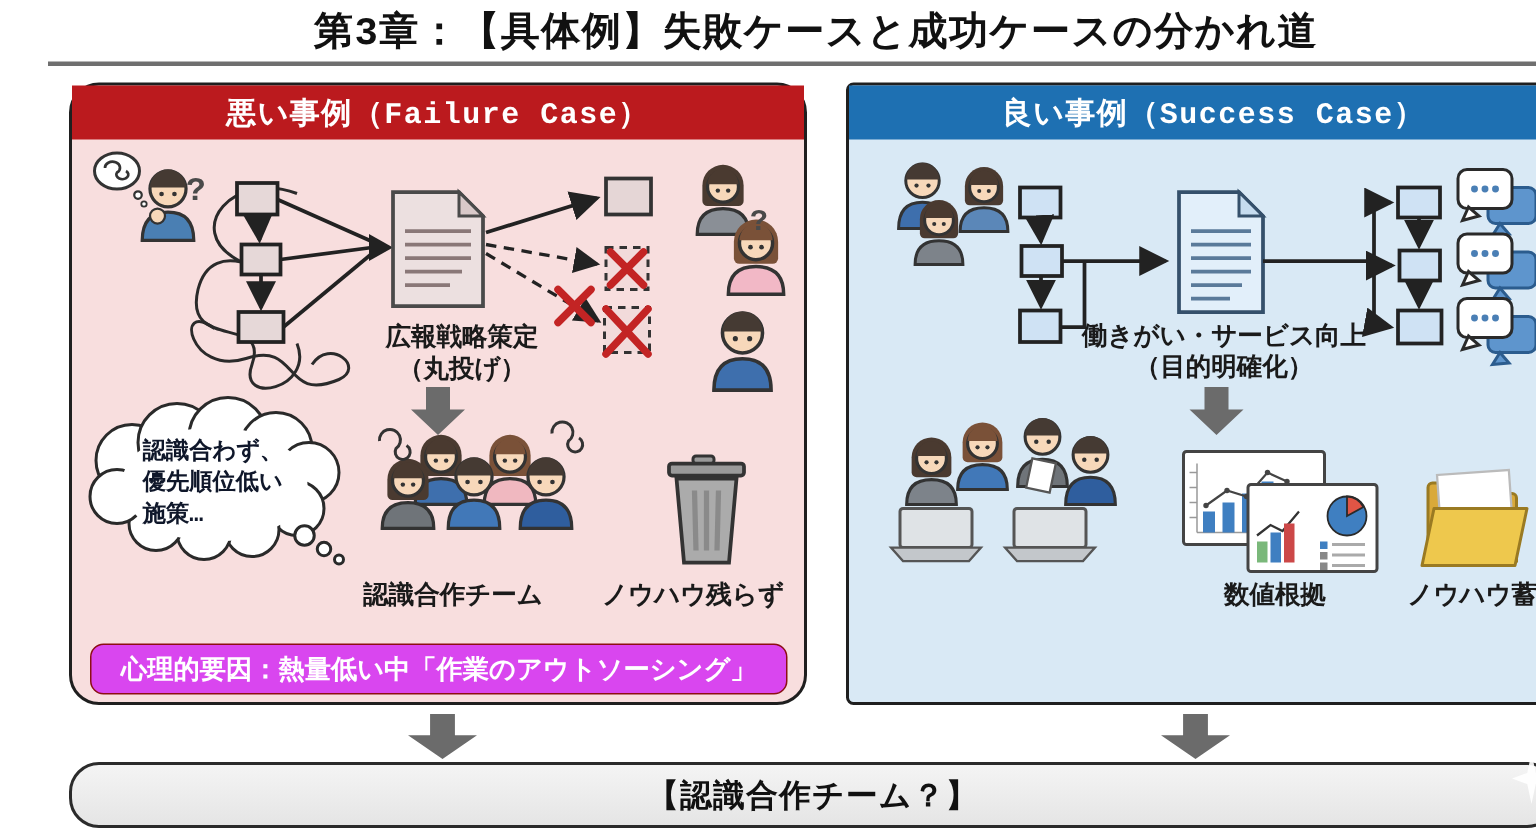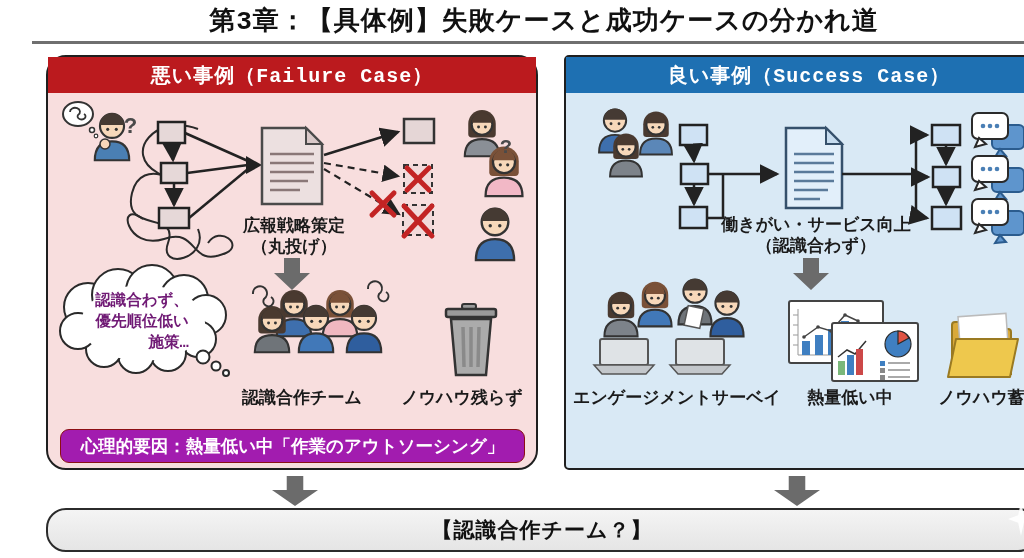--- a/index.html
+++ b/index.html
@@ -22,28 +22,28 @@
   }
   .panel.failure .panel-header{background:#bb1a1e;}
   .panel.success .panel-header{background:#1e70b2;}
   .panel svg.art{position:absolute;left:0;top:0;}
   .lbl{
     position:absolute;transform:translateX(-50%);white-space:nowrap;
     font-weight:bold;color:#1a1a1a;font-size:17px;text-align:center;line-height:1.25;
   }
   .lbl.multi{white-space:pre-line;}
   .cloud-text{
-    position:absolute;transform:translateX(-50%);white-space:pre-line;text-align:right;
-    font-weight:bold;font-size:15.5px;line-height:1.35;color:#701a75;
+    position:absolute;transform:translateX(-50%);white-space:pre-line;text-align:left;
+    font-weight:bold;font-size:15.5px;line-height:1.35;color:#0f172a;
   }
   .case-banner{
     position:absolute;height:34px;border-radius:9px;display:flex;align-items:center;justify-content:center;
     color:#fff;font-weight:bold;font-size:17.5px;white-space:nowrap;
   }
-  .case-banner.red{left:12px;top:372px;width:465px;background:#a21caf;border:1.5px solid #8c0f14;box-sizing:border-box;}
+  .case-banner.red{left:12px;top:372px;width:465px;background:#d946ef;border:1.5px solid #8c0f14;box-sizing:border-box;}
   .case-banner.blue{left:6px;top:372px;width:475px;background:#1e70b2;border:1.5px solid #0e4d7e;box-sizing:border-box;}
   .footer-arrow{
     position:absolute;top:476px;width:46px;height:30px;background:#6b6b6b;
     clip-path:polygon(32% 0,68% 0,68% 47%,100% 47%,50% 100%,0 47%,32% 47%);
   }
   .footer-banner{
     position:absolute;left:14px;top:508px;width:992px;height:44px;box-sizing:border-box;
     border:2.5px solid #2b2b2b;border-radius:20px;background:linear-gradient(#f4f4f4,#e5e5e5);
     display:flex;align-items:center;justify-content:center;
   }
@@ -203,21 +203,21 @@
       <g>
         <rect x="414" y="247" width="14" height="5" rx="2" fill="#9a9a9a" stroke="#333" stroke-width="2"></rect>
         <rect x="398" y="252" width="50" height="8" rx="2" fill="#9a9a9a" stroke="#333" stroke-width="2.5"></rect>
         <path d="M403,262 L443,262 L438,318 L408,318 z" fill="#ababab" stroke="#333" stroke-width="2.5"></path>
         <line x1="415" y1="270" x2="416" y2="310" stroke="#8a8a8a" stroke-width="3.5"></line>
         <line x1="423" y1="270" x2="423" y2="310" stroke="#8a8a8a" stroke-width="3.5"></line>
         <line x1="431" y1="270" x2="430" y2="310" stroke="#8a8a8a" stroke-width="3.5"></line>
       </g>
     </svg>
 
-    <div class="lbl multi" style="left:246px;top:159px;">広報戦略策定
+    <div class="lbl multi" style="left:260px;top:159px;">広報戦略策定
 （丸投げ）</div>
     <div class="cloud-text" style="left:94px;top:234px;">認識合わず、
 優先順位低い
 施策…</div>
     <div class="lbl" style="left:414px;top:331px;">ノウハウ残らず</div>
     <div class="lbl" style="left:254px;top:331px;">認識合作チーム</div>
     <div class="case-banner red">心理的要因：熱量低い中「作業のアウトソーシング」</div>
   </div>
 
   <div class="panel success">
@@ -346,23 +346,22 @@
       </g>
 
       <g>
         <path d="M386,268 a3,3 0 0 1 3,-3 h16 l6,7 h31 a3,3 0 0 1 3,3 v42 h-59 z" fill="#d9a93a" stroke="#9a7a22" stroke-width="2"></path>
         <rect x="393" y="258" width="48" height="30" fill="#fff" stroke="#bbb" stroke-width="1.5" transform="rotate(-4 417 273)"></rect>
         <path d="M390,282 h62 l-8,38 h-62 z" fill="#eec84d" stroke="#9a7a22" stroke-width="2" stroke-linejoin="round"></path>
       </g>
     </svg>
 
     <div class="lbl multi" style="left:250px;top:158px;">働きがい・サービス向上
-（認識合わず）</div>
-    <div class="lbl" style="left:111px;top:331px;">エンゲージメントサーベイ</div>
-    <div class="lbl" style="left:284px;top:331px;">熱量低い中</div>
+（目的明確化）</div>
+    <div class="lbl" style="left:284px;top:331px;">数値根拠</div>
     <div class="lbl" style="left:424px;top:331px;">ノウハウ蓄積</div>
   </div>
 
   <div class="footer-arrow" style="left:240px;"></div>
   <div class="footer-arrow" style="left:742px;"></div>
   <div class="footer-banner">
     <span class="footer-question">【認識合作チーム？】</span>
   </div>
   <div class="sparkle"></div>
 

